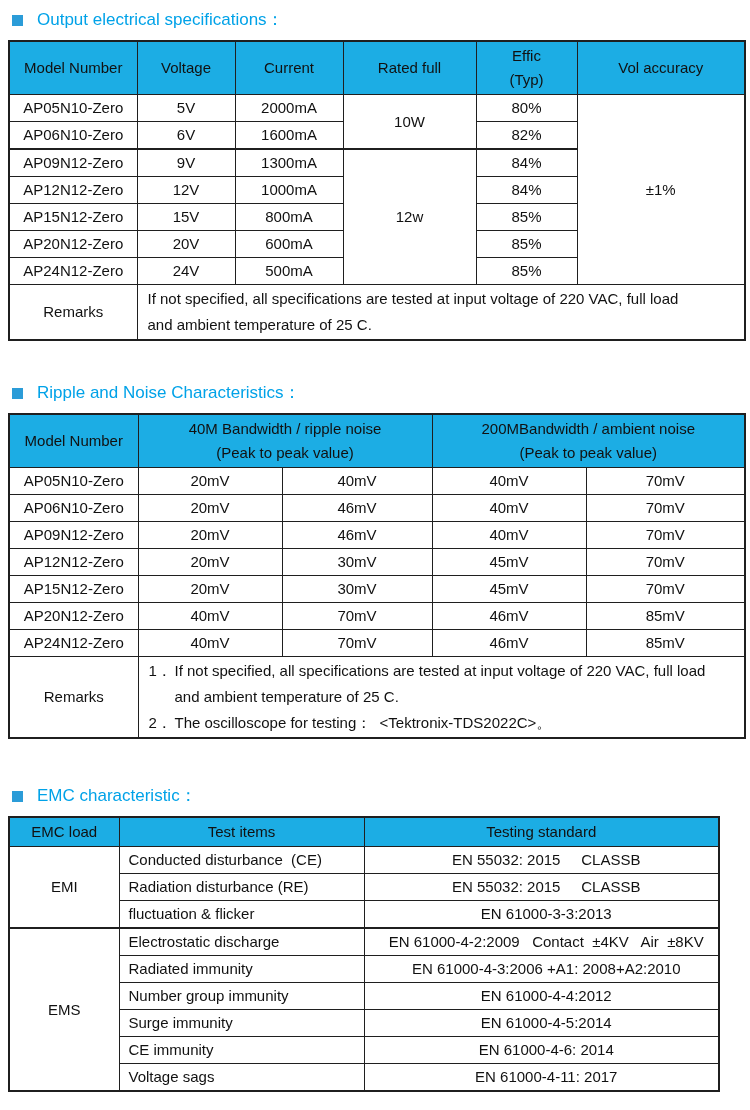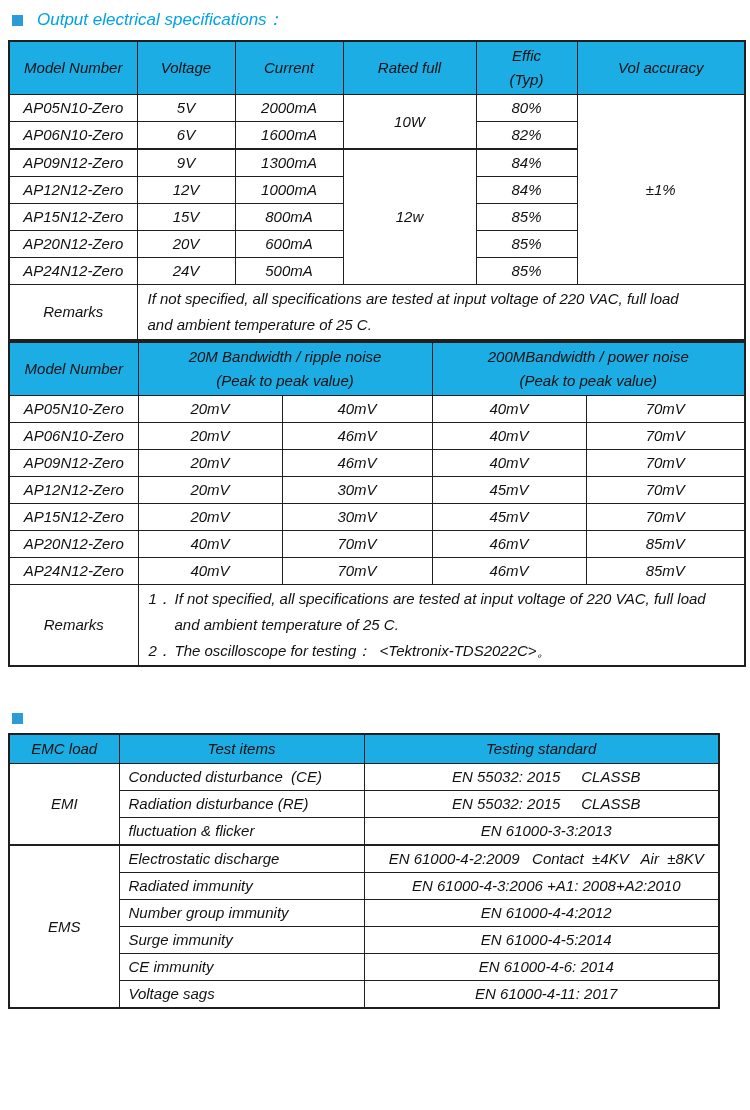--- a/index.html
+++ b/index.html
@@ -5,21 +5,21 @@
   :root{
     --header-fill:#1CADE4;
     --heading-text:#00A2E8;
     --bullet:#2B9CD8;
     --border:#1F1F1F;
     --text:#111111;
   }
   *{box-sizing:border-box;}
   html,body{margin:0;padding:0;background:#ffffff;}
   body{width:750px;height:1110px;font-family:"Liberation Sans",sans-serif;color:var(--text);}
-  .page{width:750px;height:1110px;padding:8px 6px 18px 8px;overflow:hidden;font-style:italic;}
+  .page{width:750px;height:1110px;padding:8px 6px 18px 8px;overflow:hidden;}
   .heading{display:flex;align-items:center;font-size:17px;color:var(--heading-text);margin:0 0 9px 2px;}
   .heading .bullet{width:11px;height:11px;background:var(--bullet);display:inline-block;margin:1px 14px 0 2px;flex:none;}
   .h2{margin-top:40px;}
   .h3{margin-top:45px;}
   table{border-collapse:collapse;table-layout:fixed;border:2px solid var(--border);}
   th,td{border:1px solid var(--border);font-size:15px;font-weight:400;text-align:center;vertical-align:middle;padding:0;}
   th{background:var(--header-fill);line-height:24px;padding:2px 0;}
   td{line-height:26px;}
   .t1,.t2{width:736px;}
   .t3{width:710px;}
@@ -116,38 +116,42 @@
     <tr>
       <td>Remarks</td>
       <td colspan="5" class="remarks-text">
         <div>If not specified, all specifications are tested at input voltage of 220 VAC, full load</div>
         <div>and ambient temperature of 25 C.</div>
       </td>
     </tr>
   </tbody>
     </table>
 
+  <div class="heading h2">
+    <span class="bullet"></span>
+    <span>Ripple and Noise Characteristics：</span>
+  </div>
 
   <table class="t2">
     <colgroup>
       <col style="width:129px">
         <col style="width:144px">
         <col style="width:150px">
       <col style="width:154px">
         <col style="width:159px">
     </colgroup>
     <tbody>
         <tr>
       <th>Model Number</th>
       <th colspan="2">
-        <div>20M Bandwidth / ripple noise</div>
+        <div>40M Bandwidth / ripple noise</div>
         <div>(Peak to peak value)</div>
       </th>
       <th colspan="2">
-        <div>200MBandwidth / power noise</div>
+        <div>200MBandwidth / ambient noise</div>
         <div>(Peak to peak value)</div>
       </th>
     </tr>
     <tr>
       <td>AP05N10-Zero</td>
       <td>20mV</td>
       <td>40mV</td>
       <td>40mV</td>
       <td>70mV</td>
     </tr>
@@ -207,20 +211,21 @@
           <span class="num">2．</span>
           <span class="rtext pre">The oscilloscope for testing：  &lt;Tektronix-TDS2022C&gt;。</span>
         </div>
       </td>
     </tr>
   </tbody>
     </table>
 
   <div class="heading h3">
     <span class="bullet"></span>
+    <span>EMC characteristic：</span>
   </div>
 
   <table class="t3">
     <colgroup>
       <col style="width:110px">
         <col style="width:245px">
         <col style="width:355px">
     </colgroup>
     <tbody>
         <tr>

